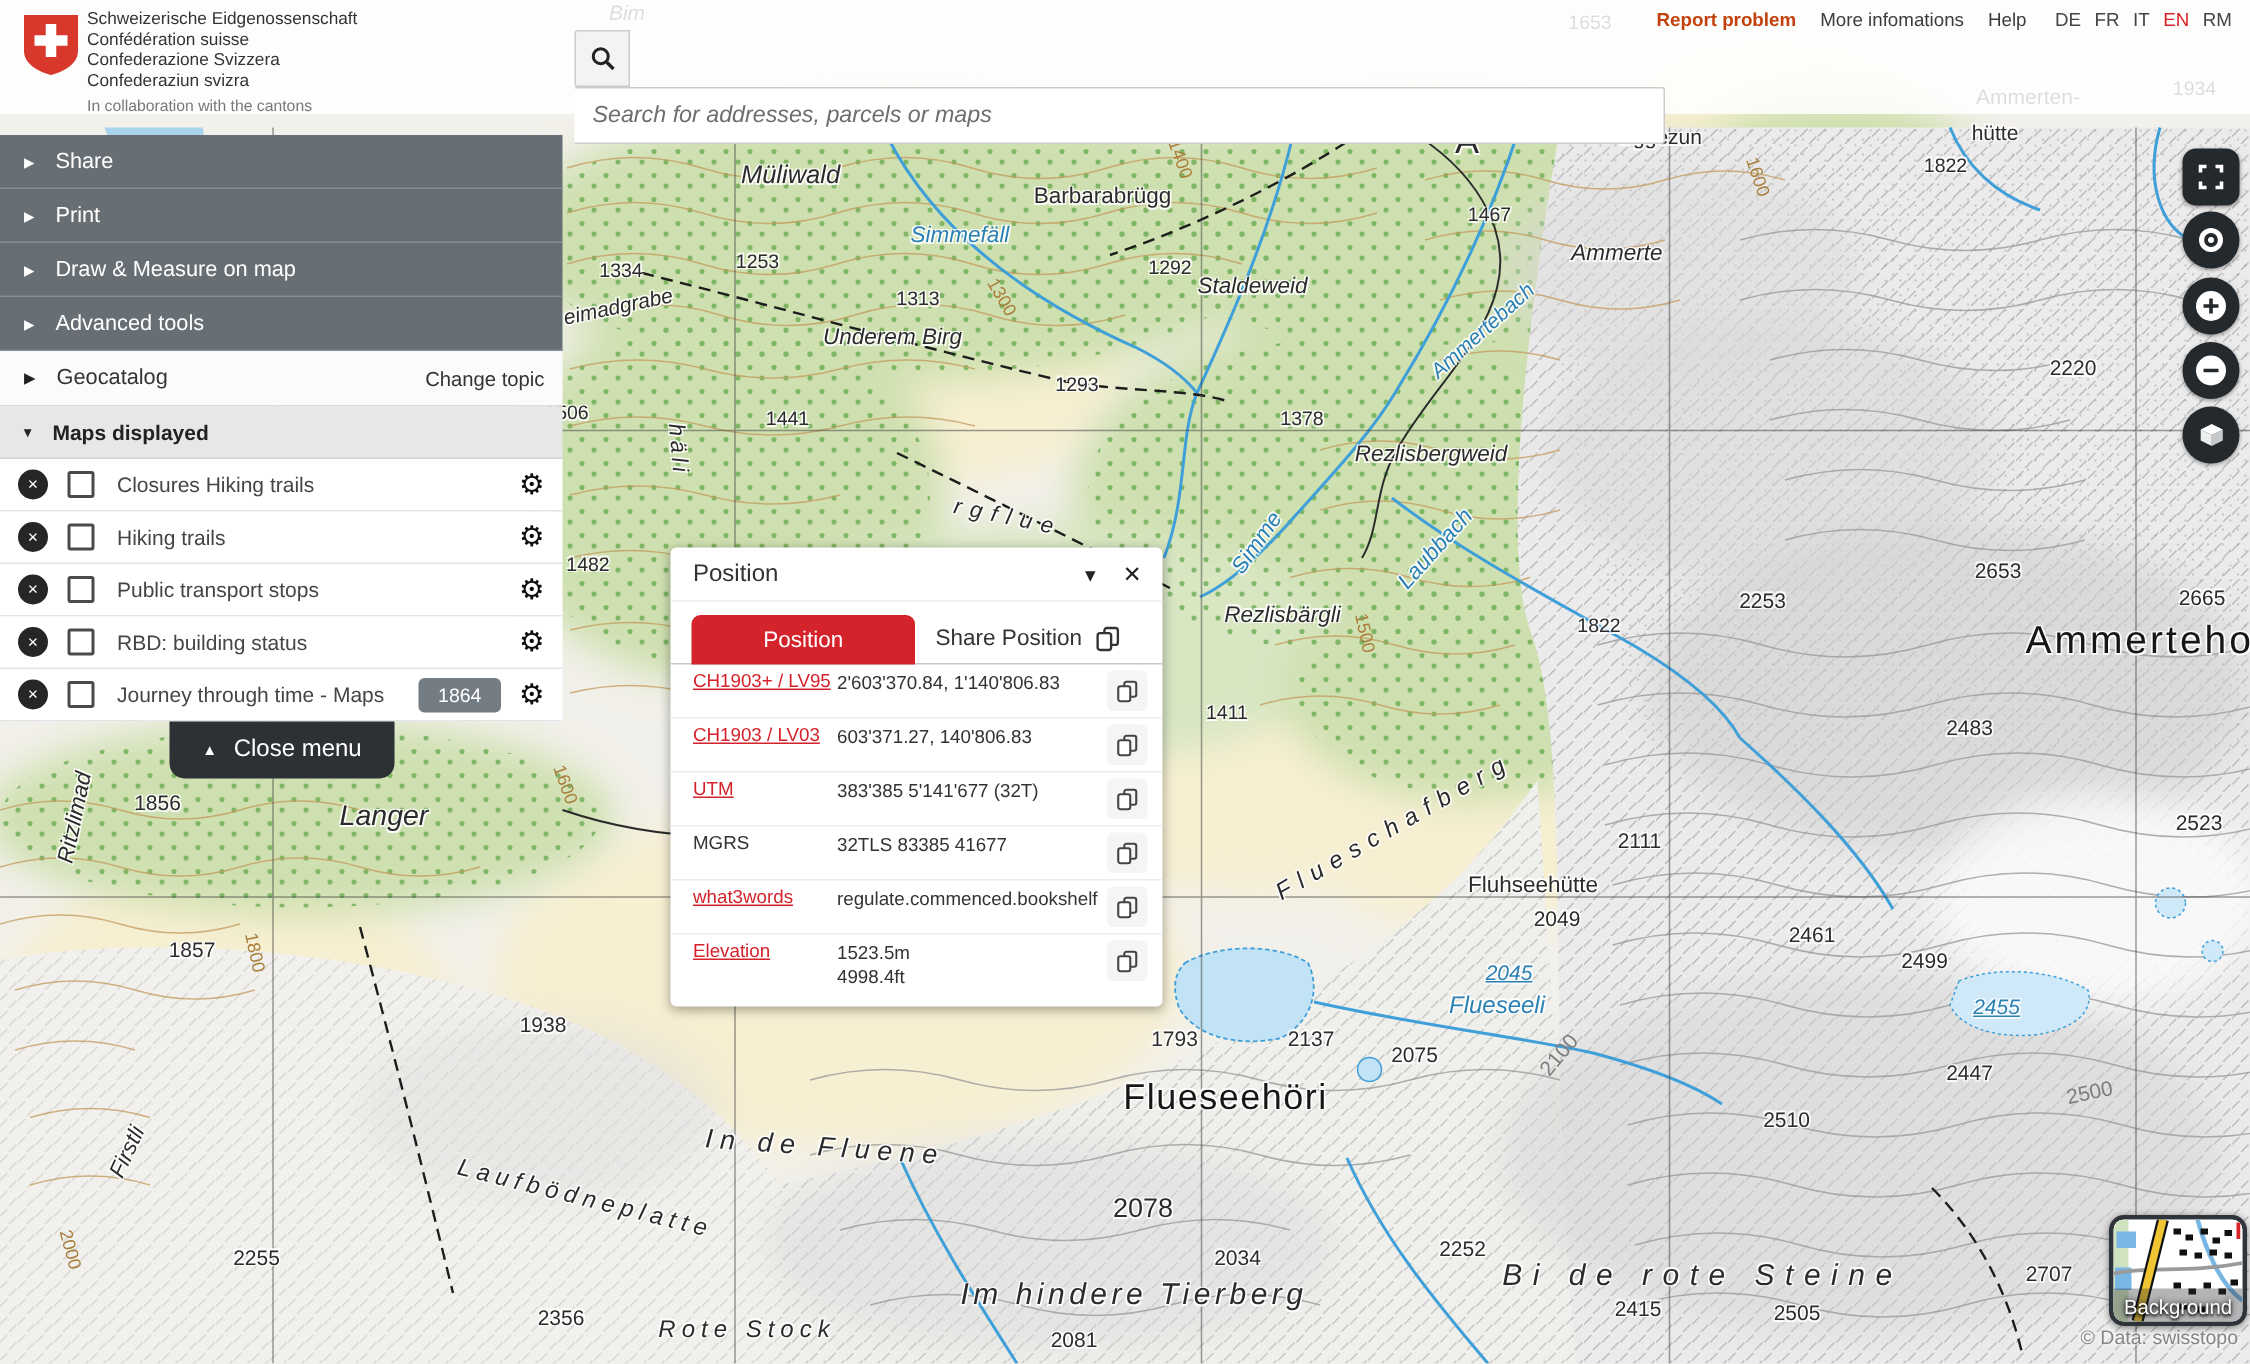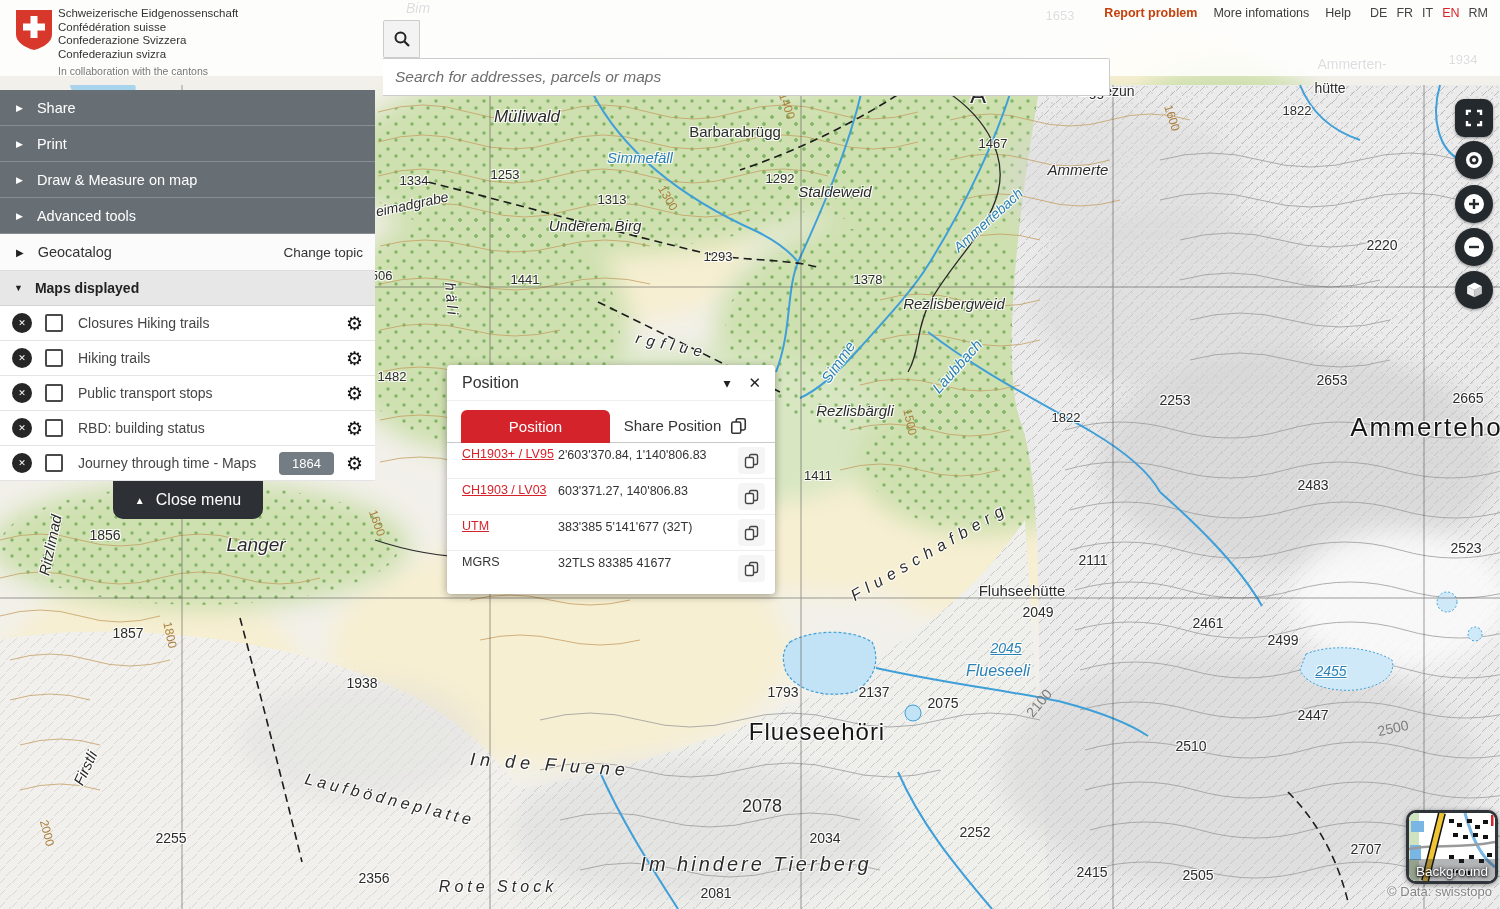--- a/index.html
+++ b/index.html
@@ -339,20 +339,21 @@
       <div class="maplbl contour-g" style="left: 1039px; top: 703px; transform: translate(-50%, -50%) rotate(-50deg); font-size: 14px;">2100</div>
       <div class="maplbl " style="left: 874px; top: 692px; transform: translate(-50%, -50%); font-size: 14px;">2137</div>
       <div class="maplbl " style="left: 943px; top: 703px; transform: translate(-50%, -50%); font-size: 14px;">2075</div>
       <div class="maplbl " style="left: 783px; top: 692px; transform: translate(-50%, -50%); font-size: 14px;">1793</div>
       <div class="maplbl big" style="left: 817px; top: 732px; transform: translate(-50%, -50%); font-size: 24px; letter-spacing: 1px;">Flueseehöri</div>
       <div class="maplbl " style="left: 762px; top: 806px; transform: translate(-50%, -50%); font-size: 18px;">2078</div>
       <div class="maplbl " style="left: 825px; top: 838px; transform: translate(-50%, -50%); font-size: 14px;">2034</div>
       <div class="maplbl it" style="left: 756px; top: 864px; transform: translate(-50%, -50%); font-size: 20px; letter-spacing: 3px;">Im hindere Tierberg</div>
       <div class="maplbl " style="left: 716px; top: 893px; transform: translate(-50%, -50%); font-size: 14px;">2081</div>
       <div class="maplbl " style="left: 975px; top: 832px; transform: translate(-50%, -50%); font-size: 14px;">2252</div>
+      <div class="maplbl it" style="left: 1135px; top: 851px; transform: translate(-50%, -50%); font-size: 20px; letter-spacing: 7px;">Bi de rote Steine</div>
       <div class="maplbl " style="left: 1366px; top: 849px; transform: translate(-50%, -50%); font-size: 14px;">2707</div>
       <div class="maplbl " style="left: 1092px; top: 872px; transform: translate(-50%, -50%); font-size: 14px;">2415</div>
       <div class="maplbl " style="left: 1198px; top: 875px; transform: translate(-50%, -50%); font-size: 14px;">2505</div>
       <div class="maplbl it" style="left: 498px; top: 887px; transform: translate(-50%, -50%); font-size: 16px; letter-spacing: 4px;">Rote Stock</div>
       <div class="maplbl " style="left: 171px; top: 838px; transform: translate(-50%, -50%); font-size: 14px;">2255</div>
       <div class="maplbl " style="left: 374px; top: 878px; transform: translate(-50%, -50%); font-size: 14px;">2356</div>
       <div class="maplbl " style="left: 362px; top: 683px; transform: translate(-50%, -50%); font-size: 14px;">1938</div>
       <div class="maplbl " style="left: 128px; top: 633px; transform: translate(-50%, -50%); font-size: 14px;">1857</div>
       <div class="maplbl " style="left: 105px; top: 535px; transform: translate(-50%, -50%); font-size: 14px;">1856</div>
       <div class="maplbl it" style="left: 256px; top: 545px; transform: translate(-50%, -50%); font-size: 19px;">Langer</div>
@@ -589,14 +590,39 @@
         <div class="pos-values">
           <div>32TLS 83385 41677</div>
         </div>
         <button class="copy-btn">
           <svg width="15" height="16" viewBox="0 0 15 16">
             <rect x="5.5" y="1.5" width="8" height="10" rx="1.5" fill="none" stroke="#444" stroke-width="1.4"></rect>
             <rect x="1.5" y="4.5" width="8" height="10" rx="1.5" fill="#fff" stroke="#444" stroke-width="1.4"></rect>
           </svg>
         </button>
       </div>
+      <div class="pos-row">
+        <span class="pos-label link">what3words</span>
+        <div class="pos-values">
+          <div>regulate.commenced.bookshelf</div>
+        </div>
+        <button class="copy-btn">
+          <svg width="15" height="16" viewBox="0 0 15 16">
+            <rect x="5.5" y="1.5" width="8" height="10" rx="1.5" fill="none" stroke="#444" stroke-width="1.4"></rect>
+            <rect x="1.5" y="4.5" width="8" height="10" rx="1.5" fill="#fff" stroke="#444" stroke-width="1.4"></rect>
+          </svg>
+        </button>
+      </div>
+      <div class="pos-row">
+        <span class="pos-label link">Elevation</span>
+        <div class="pos-values">
+          <div>1523.5m</div>
+          <div>4998.4ft</div>
+        </div>
+        <button class="copy-btn">
+          <svg width="15" height="16" viewBox="0 0 15 16">
+            <rect x="5.5" y="1.5" width="8" height="10" rx="1.5" fill="none" stroke="#444" stroke-width="1.4"></rect>
+            <rect x="1.5" y="4.5" width="8" height="10" rx="1.5" fill="#fff" stroke="#444" stroke-width="1.4"></rect>
+          </svg>
+        </button>
+      </div>
     </div>
 </div>
 
 </body></html>

